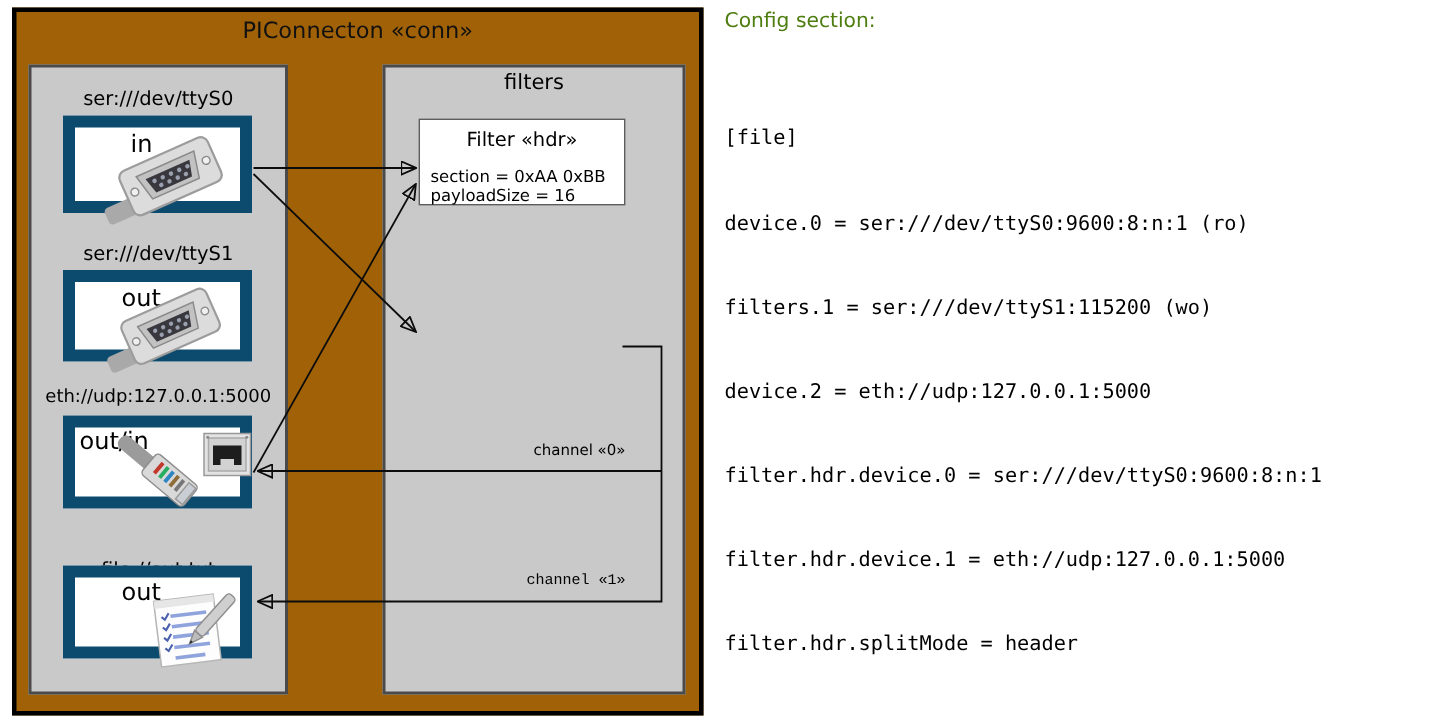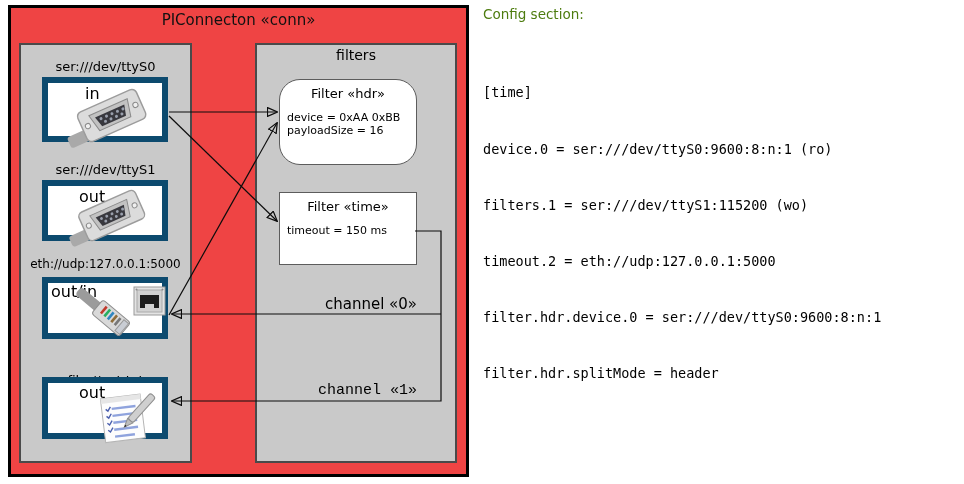--- a/index.html
+++ b/index.html
@@ -1,49 +1,49 @@
 <!DOCTYPE html>
 <html><head>
 <meta charset="utf-8">
 <style>
   html,body{margin:0;padding:0;background:#ffffff;}
   .stage{position:relative;width:964px;height:484px;background:#ffffff;overflow:hidden;
          font-family:"DejaVu Sans","Liberation Sans",sans-serif;color:#000;}
 
   
   .diagram{position:absolute;left:8px;top:5px;width:461px;height:472px;
-           background:#ef4444;border:3px solid #000;box-sizing:border-box;}
+           background:#a16207;border:3px solid #000;box-sizing:border-box;}
   .diagram-title{position:absolute;top:3px;left:0;right:0;text-align:center;
                  font-size:15px;color:#111;}
 
   .panel{position:absolute;background:#c9c9c9;border:2px solid #4a4a4a;box-sizing:border-box;}
   .devices-panel{left:8px;top:35px;width:173px;height:420px;}
   .filters-panel{left:244px;top:35px;width:202px;height:420px;}
   .panel-title{position:absolute;top:2px;left:0;right:0;text-align:center;font-size:14px;}
 
   .dev-label{position:absolute;left:0;right:0;text-align:center;font-size:13px;white-space:nowrap;}
   .dev-label.small{font-size:12px;}
   .dl0{top:14px;} .dl1{top:117px;} .dl2{top:212px;} .dl3{top:328px;}
 
   .dev-box{position:absolute;left:21px;width:126px;background:#ffffff;
-           border:6px solid #0c4a6e;box-sizing:border-box;}
+           border:8px solid #0c4a6e;box-sizing:border-box;}
   .db0{top:32px;height:65px;} .db1{top:135px;height:61px;}
   .db2{top:232px;height:62px;} .db3{top:332px;height:62px;}
   .dir{position:absolute;font-size:16px;line-height:18px;}
   .db0 .dir{left:37px;top:2px;} .db1 .dir{left:31px;top:2px;}
   .db2 .dir{left:3px;top:0px;}  .db3 .dir{left:31px;top:1px;}
   .icon{position:absolute;overflow:visible;}
 
   .filter-box{position:absolute;left:22px;width:138px;background:#ffffff;
               border:1.5px solid #5c5c5c;box-sizing:border-box;}
-  .fb-hdr{top:34px;height:86px;border-radius:21px;} .fb-time{top:147px;height:73px;}
+  .fb-hdr{top:34px;height:58px;} .fb-time{top:147px;height:73px;}
   .filter-title{text-align:center;font-size:13px;margin-top:6px;}
   .filter-attrs{margin:10px 0 0 7px;font-size:11px;line-height:13px;}
 
-  .channel-label{position:absolute;right:38px;text-align:right;font-size:15px;white-space:nowrap;}
+  .channel-label{position:absolute;right:38px;text-align:right;font-size:10px;white-space:nowrap;}
   .ch0{top:250px;} .ch1{top:337px;font-family:Liberation Mono, monospace;}
 
   .wires{position:absolute;left:0;top:0;width:964px;height:484px;pointer-events:none;}
   .wires path{fill:none;stroke:#0c0c0c;stroke-width:1.2;}
 
   
   .config{position:absolute;left:483px;top:0;width:478px;height:484px;}
   .config-heading{position:absolute;top:6px;left:0;font-size:13.5px;color:#4d7c0f;}
   .config-lines{position:absolute;top:46px;left:0;
                 font-family:"DejaVu Sans Mono","Liberation Mono",monospace;
@@ -163,31 +163,25 @@
         </svg>
       </div>
     </div>
 
     <div class="panel filters-panel">
       <div class="panel-title">filters</div>
 
       <div class="filter-box fb-hdr">
         <div class="filter-title">Filter «hdr»</div>
         <div class="filter-attrs">
-          <div>device = 0xAA 0xBB</div>
+          <div>section = 0xAA 0xBB</div>
           <div>payloadSize = 16</div>
         </div>
       </div>
 
-      <div class="filter-box fb-time">
-        <div class="filter-title">Filter «time»</div>
-        <div class="filter-attrs">
-          <div>timeout = 150 ms</div>
-        </div>
-      </div>
 
       <div class="channel-label ch0">channel «0»</div>
       <div class="channel-label ch1">channel «1»</div>
     </div>
   </div>
 
   <svg class="wires">
     <defs>
       <marker id="arr" viewBox="0 0 10 10" refX="9.5" refY="5" markerWidth="11" markerHeight="10" orient="auto" markerUnits="userSpaceOnUse">
         <path d="M0,0.6 L10,5 L0,9.4 Z" fill="#0c0c0c" stroke="none"></path>
@@ -196,25 +190,26 @@
     <path d="M169,112 L277,112" marker-end="url(#arr)"></path>
     <path d="M169,116 L277,221" marker-end="url(#arr)"></path>
     <path d="M169,315 L277,123" marker-end="url(#arr)"></path>
     <path d="M441,314 L172,314" marker-end="url(#arr)"></path>
     <path d="M415,231 L441,231 L441,401 L172,401" marker-end="url(#arr)"></path>
   </svg>
 
   <div class="config">
     <div class="config-heading">Config section:</div>
     <div class="config-lines">
-      <div>[time]</div>
+      <div>[file]</div>
       <div>device.0 = ser:///dev/ttyS0:9600:8:n:1 (ro)</div>
       <div>filters.1 = ser:///dev/ttyS1:115200 (wo)</div>
-      <div>timeout.2 = eth://udp:127.0.0.1:5000</div>
+      <div>device.2 = eth://udp:127.0.0.1:5000</div>
       <div>filter.hdr.device.0 = ser:///dev/ttyS0:9600:8:n:1</div>
+      <div>filter.hdr.device.1 = eth://udp:127.0.0.1:5000</div>
       <div>filter.hdr.splitMode = header</div>
       
       
       
       
       
       
       
       
       

